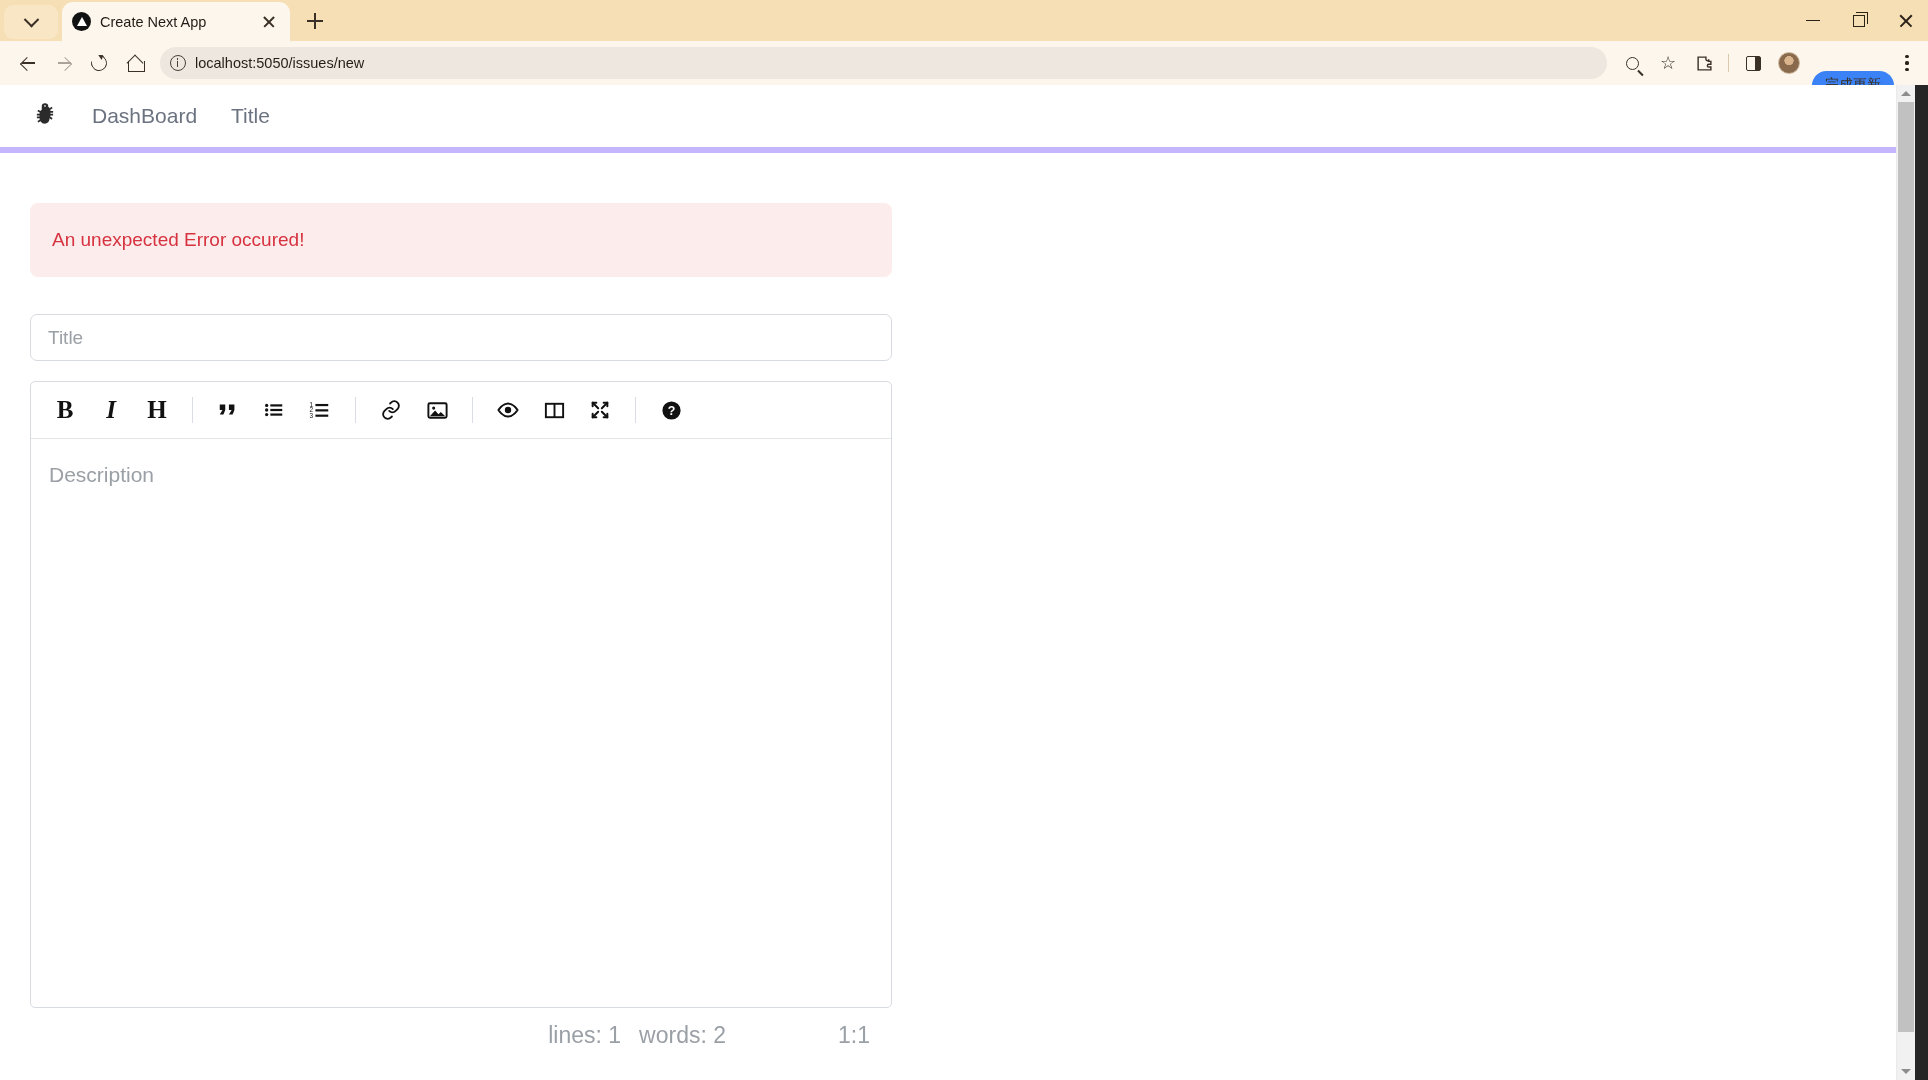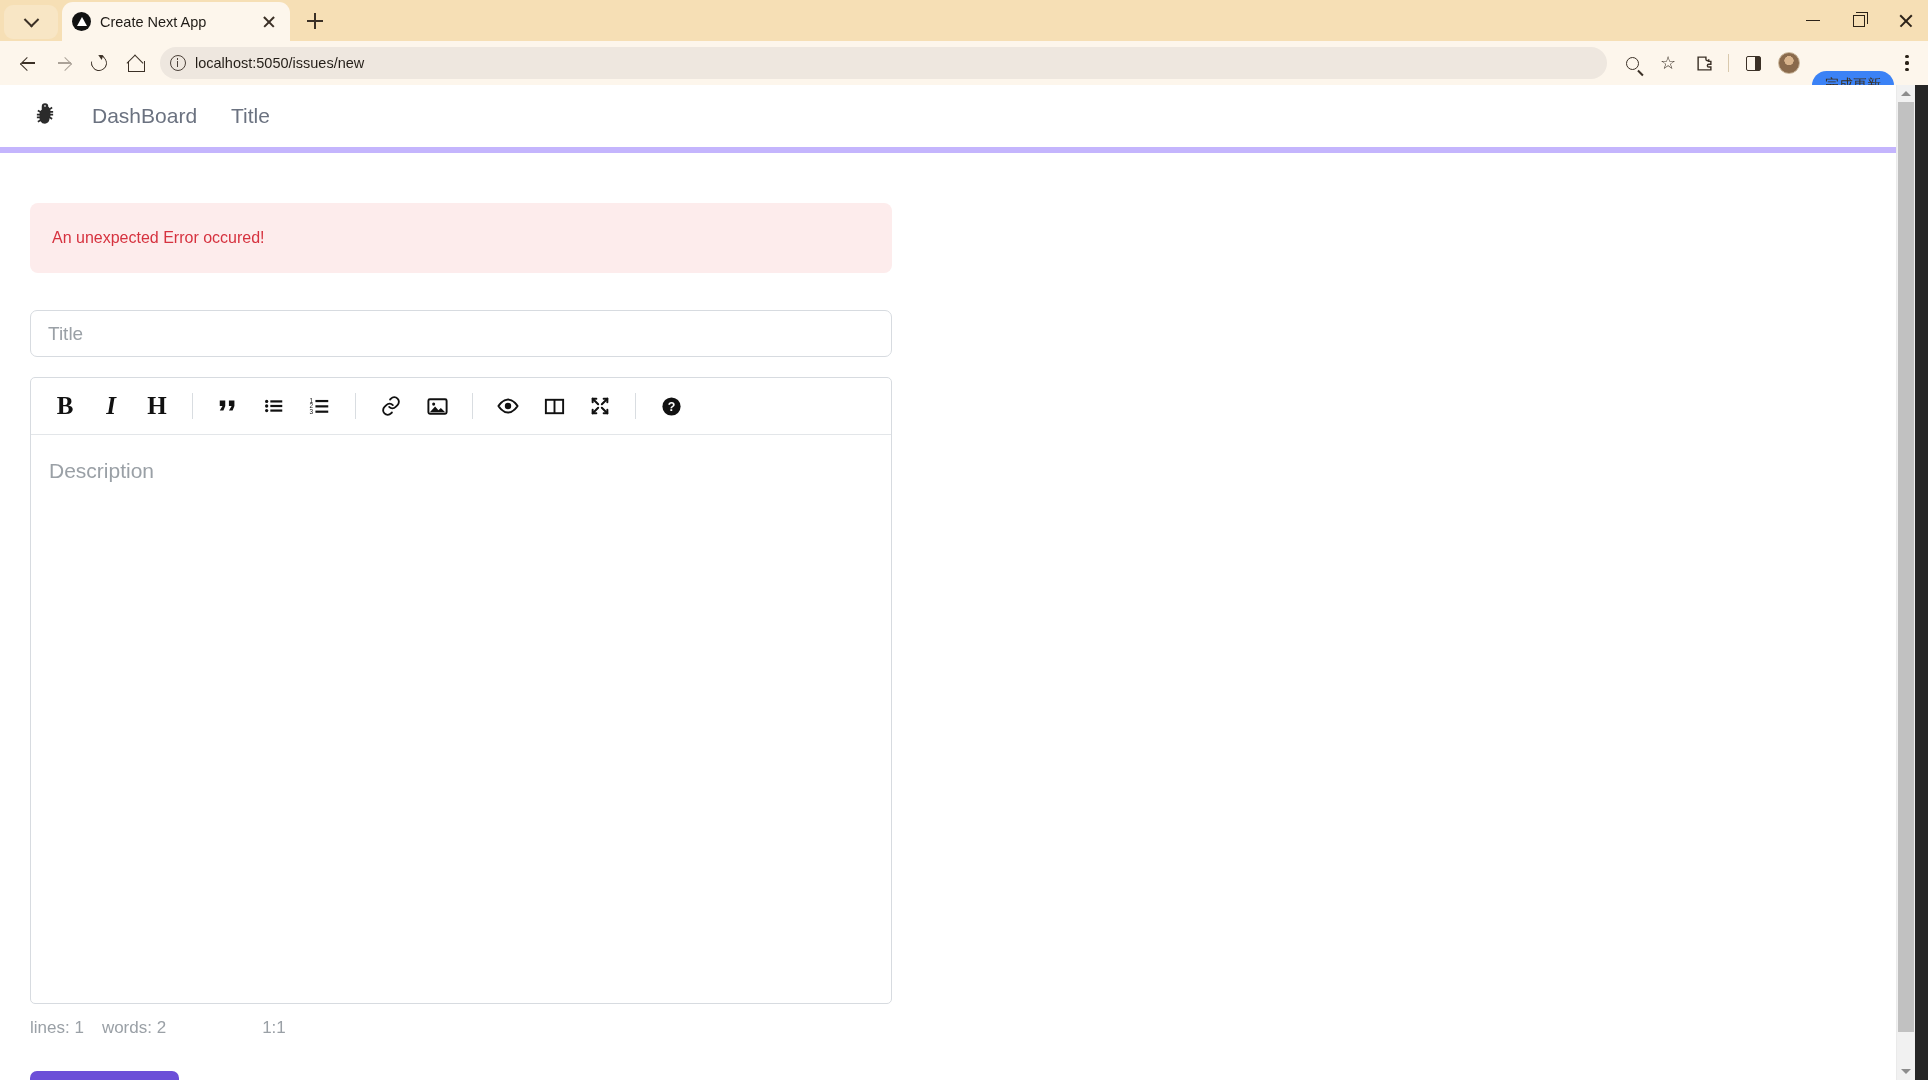--- a/index.html
+++ b/index.html
@@ -104,21 +104,21 @@
 
   
   .navbar { height: 68px; display: flex; align-items: center; gap: 34px; padding: 0 30px; border-bottom: 6px solid #c4b5fd; }
   .bug-icon { font-size: 25px; line-height: 1; color: #2b2b2b; margin-left: 2px; }
   .nav-link { font-size: 21px; color: #6b7280; text-decoration: none; }
 
   .content { padding: 50px 0 0 30px; width: 880px; }
 
   .alert {
     width: 862px; background: #fdecec; border-radius: 8px;
-    padding: 26px 22px; color: #d6323f; font-size: 16px;
+    padding: 26px 22px; color: #d6323f; font-size: 19px;
   }
 
   .title-input {
     width: 862px; height: 47px; margin-top: 37px;
     border: 1px solid #d7dbe0; border-radius: 7px;
     font-size: 19px; color: #7f1d1d; padding: 0 17px;
     font-family: "Liberation Sans", sans-serif; background: #fff; outline: none;
   }
   .title-input::placeholder { color: #9aa0a6; }
 
@@ -126,21 +126,21 @@
   .ed-toolbar { height: 57px; border-bottom: 1px solid #e3e6e9; display: flex; align-items: center; padding: 0 12px; gap: 2px; }
   .ed-btn { width: 44px; height: 44px; display: flex; align-items: center; justify-content: center; color: #111; }
   .ed-sep { width: 1px; height: 26px; background: #d9dde1; margin: 0 11px; }
   .gl-b { font-family: "Liberation Serif", serif; font-weight: bold; font-size: 25px; }
   .gl-i { font-family: "Liberation Serif", serif; font-style: italic; font-weight: bold; font-size: 25px; }
   .gl-h { font-family: "Liberation Serif", serif; font-weight: bold; font-size: 25px; }
 
   .ed-area { height: 568px; padding: 24px 18px; }
   .ed-placeholder { font-size: 21px; color: #9aa0a6; }
 
-  .ed-status { width: 862px; display: flex; gap: 0; padding: 14px 22px 0 0; color: #9aa0a6; font-size: 17px; }
+  .ed-status { width: 862px; display: flex; justify-content: flex-end; gap: 16px; padding: 14px 22px 0 0; color: #9aa0a6; font-size: 23px; }
   .st-left { display: flex; gap: 18px; }
   .st-right { margin-left: 96px; }
 
   .submit-btn {
     margin-top: 33px; height: 45px; padding: 0 20px;
     background: #6c4fd8; color: #fff; border: 0; border-radius: 7px;
     font-size: 19px; font-weight: bold; font-family: "Liberation Sans", sans-serif; cursor: pointer;
   }
 
   

